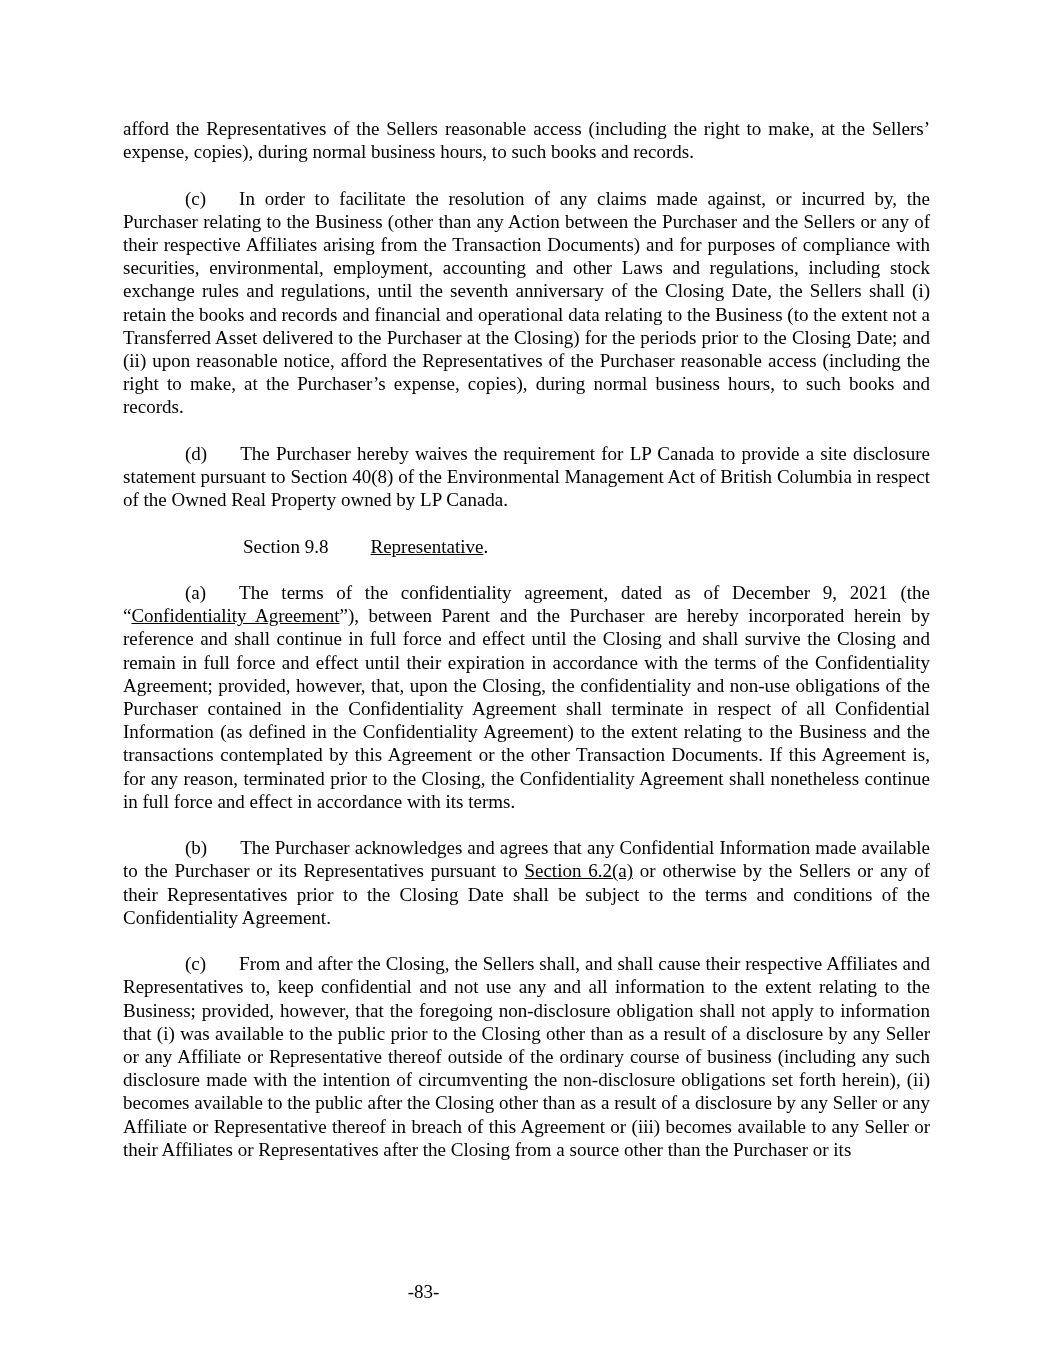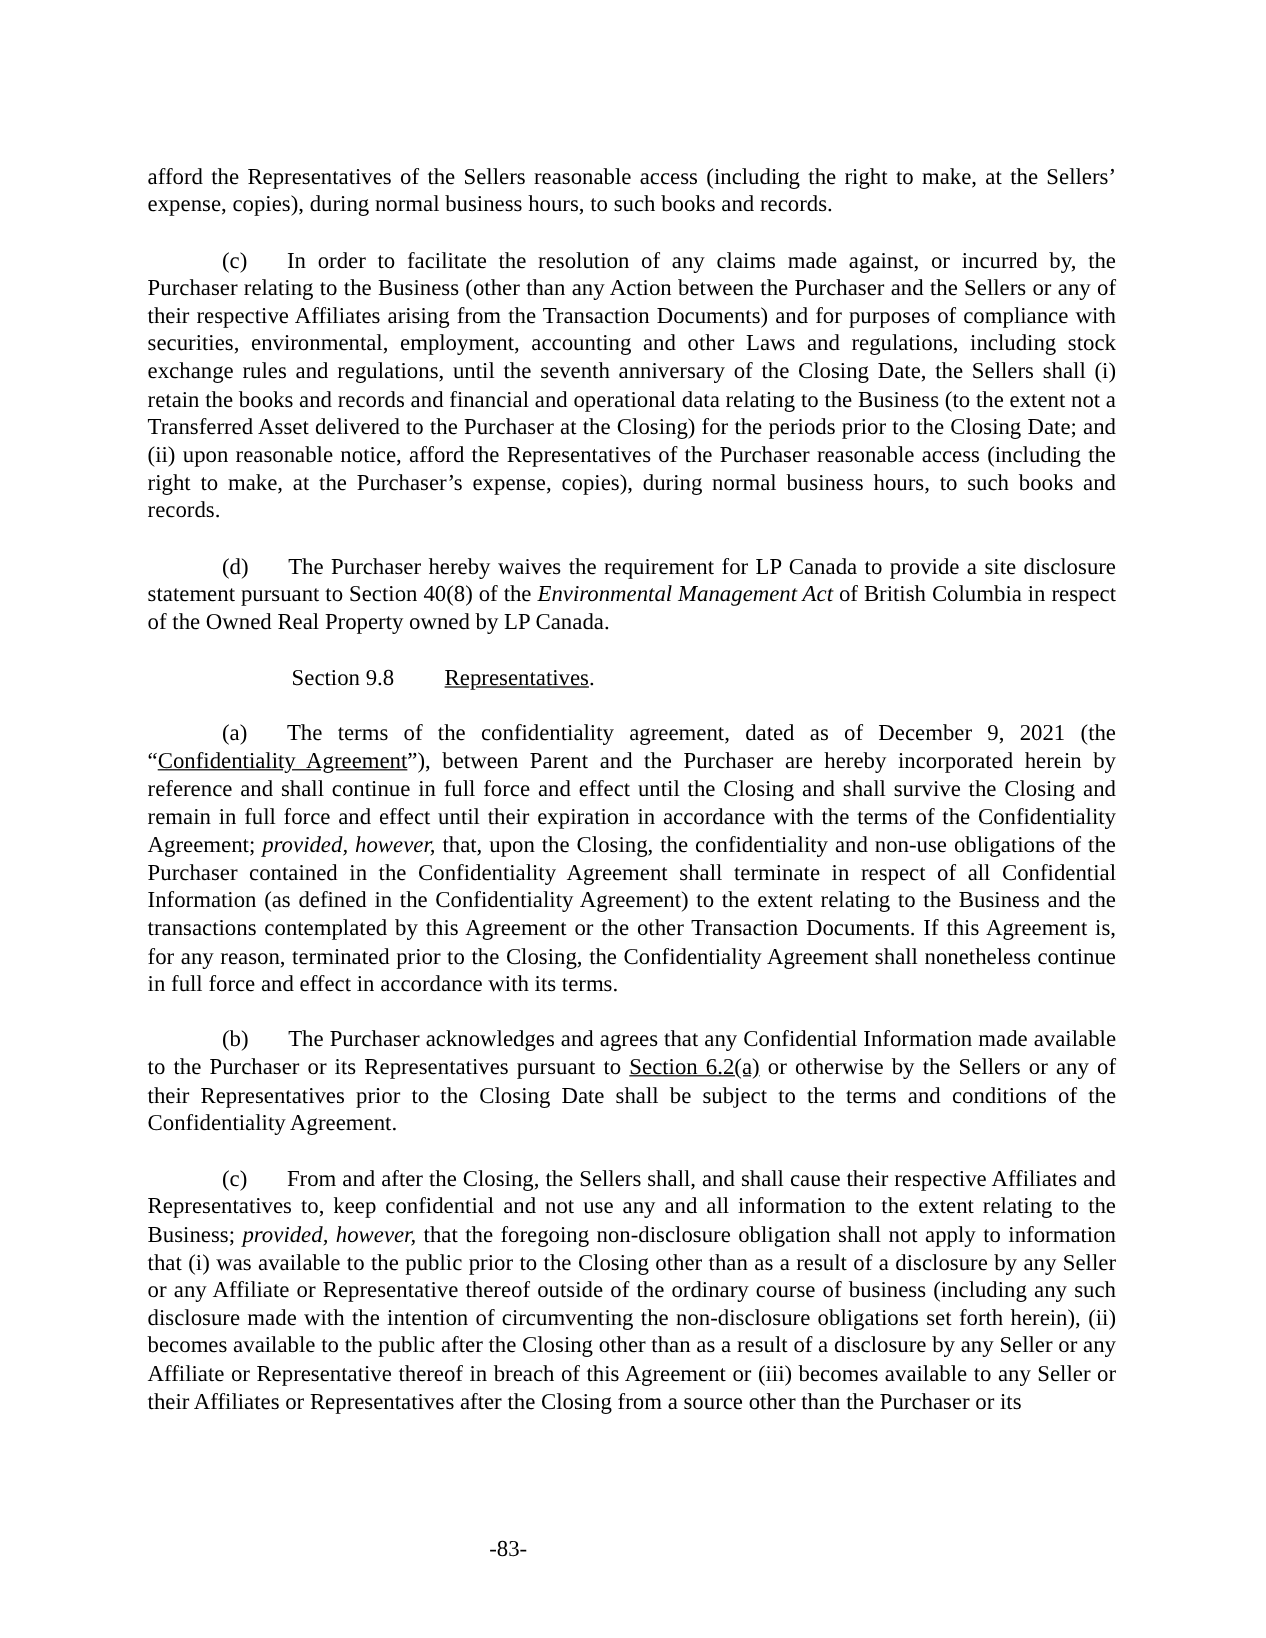--- a/index.html
+++ b/index.html
@@ -11,21 +11,20 @@
     width: 1055px;
     height: 1365px;
     position: relative;
     font-family: "Liberation Serif", serif;
     color: #000000;
   }
   .page {
     padding: 117px 123px 0 123px;
     box-sizing: border-box;
     width: 1053px;
-    margin-top: 19px;
   }
   p.body-para {
     font-size: 19px;
     line-height: 23.2px;
     text-align: justify;
     margin: 0 0 23.2px 0;
     text-indent: 62px;
   }
   p.no-indent {
     text-indent: 0;
@@ -39,21 +38,20 @@
   }
   .tab {
     display: inline-block;
     width: 33px;
   }
   .heading-tab {
     display: inline-block;
     width: 42px;
   }
   .italic {
-    font-style: italic;
   }
   .underline {
     text-decoration: underline;
   }
   .footer {
     position: absolute;
     top: 1280px;
     left: 0;
     width: 847px;
     text-align: center;
@@ -65,21 +63,21 @@
 <body>
 
 <div class="page">
 
   <p class="body-para no-indent"><span>afford the Representatives of the Sellers reasonable access (including the right to make, at the Sellers’ expense, copies), during normal business hours, to such books and records.</span></p>
 
   <p class="body-para"><span>(c)</span><span class="tab"></span><span>In order to facilitate the resolution of any claims made against, or incurred by, the Purchaser relating to the Business (other than any Action between the Purchaser and the Sellers or any of their respective Affiliates arising from the Transaction Documents) and for purposes of compliance with securities, environmental, employment, accounting and other Laws and regulations, including stock exchange rules and regulations, until the seventh anniversary of the Closing Date, the Sellers shall (i) retain the books and records and financial and operational data relating to the Business (to the extent not a Transferred Asset delivered to the Purchaser at the Closing) for the periods prior to the Closing Date; and (ii) upon reasonable notice, afford the Representatives of the Purchaser reasonable access (including the right to make, at the Purchaser’s expense, copies), during normal business hours, to such books and records.</span></p>
 
   <p class="body-para"><span>(d)</span><span class="tab"></span><span>The Purchaser hereby waives the requirement for LP Canada to provide a site disclosure statement pursuant to Section 40(8) of the </span><span class="italic">Environmental Management Act</span><span> of British Columbia in respect of the Owned Real Property owned by LP Canada.</span></p>
 
-  <p class="section-heading"><span>Section 9.8</span><span class="heading-tab"></span><span class="underline">Representatives</span><span>.</span></p>
+  <p class="section-heading"><span>Section 9.8</span><span class="heading-tab"></span><span class="underline">Representative</span><span>.</span></p>
 
   <p class="body-para"><span>(a)</span><span class="tab"></span><span>The terms of the confidentiality agreement, dated as of December 9, 2021 (the “</span><span class="underline">Confidentiality Agreement</span><span>”), between Parent and the Purchaser are hereby incorporated herein by reference and shall continue in full force and effect until the Closing and shall survive the Closing and remain in full force and effect until their expiration in accordance with the terms of the Confidentiality Agreement; </span><span class="italic">provided, however,</span><span> that, upon the Closing, the confidentiality and non-use obligations of the Purchaser contained in the Confidentiality Agreement shall terminate in respect of all Confidential Information (as defined in the Confidentiality Agreement) to the extent relating to the Business and the transactions contemplated by this Agreement or the other Transaction Documents.  If this Agreement is, for any reason, terminated prior to the Closing, the Confidentiality Agreement shall nonetheless continue in full force and effect in accordance with its terms.</span></p>
 
   <p class="body-para"><span>(b)</span><span class="tab"></span><span>The Purchaser acknowledges and agrees that any Confidential Information made available to the Purchaser or its Representatives pursuant to </span><span class="underline">Section 6.2(a)</span><span> or otherwise by the Sellers or any of their Representatives prior to the Closing Date shall be subject to the terms and conditions of the Confidentiality Agreement.</span></p>
 
   <p class="body-para"><span>(c)</span><span class="tab"></span><span>From and after the Closing, the Sellers shall, and shall cause their respective Affiliates and Representatives to, keep confidential and not use any and all information to the extent relating to the Business; </span><span class="italic">provided, however,</span><span> that the foregoing non-disclosure obligation shall not apply to information that (i) was available to the public prior to the Closing other than as a result of a disclosure by any Seller or any Affiliate or Representative thereof outside of the ordinary course of business (including any such disclosure made with the intention of circumventing the non-disclosure obligations set forth herein), (ii) becomes available to the public after the Closing other than as a result of a disclosure by any Seller or any Affiliate or Representative thereof in breach of this Agreement or (iii) becomes available to any Seller or their Affiliates or Representatives after the Closing from a source other than the Purchaser or its</span></p>
 
 </div>
 
 <div class="footer">-83-</div>

